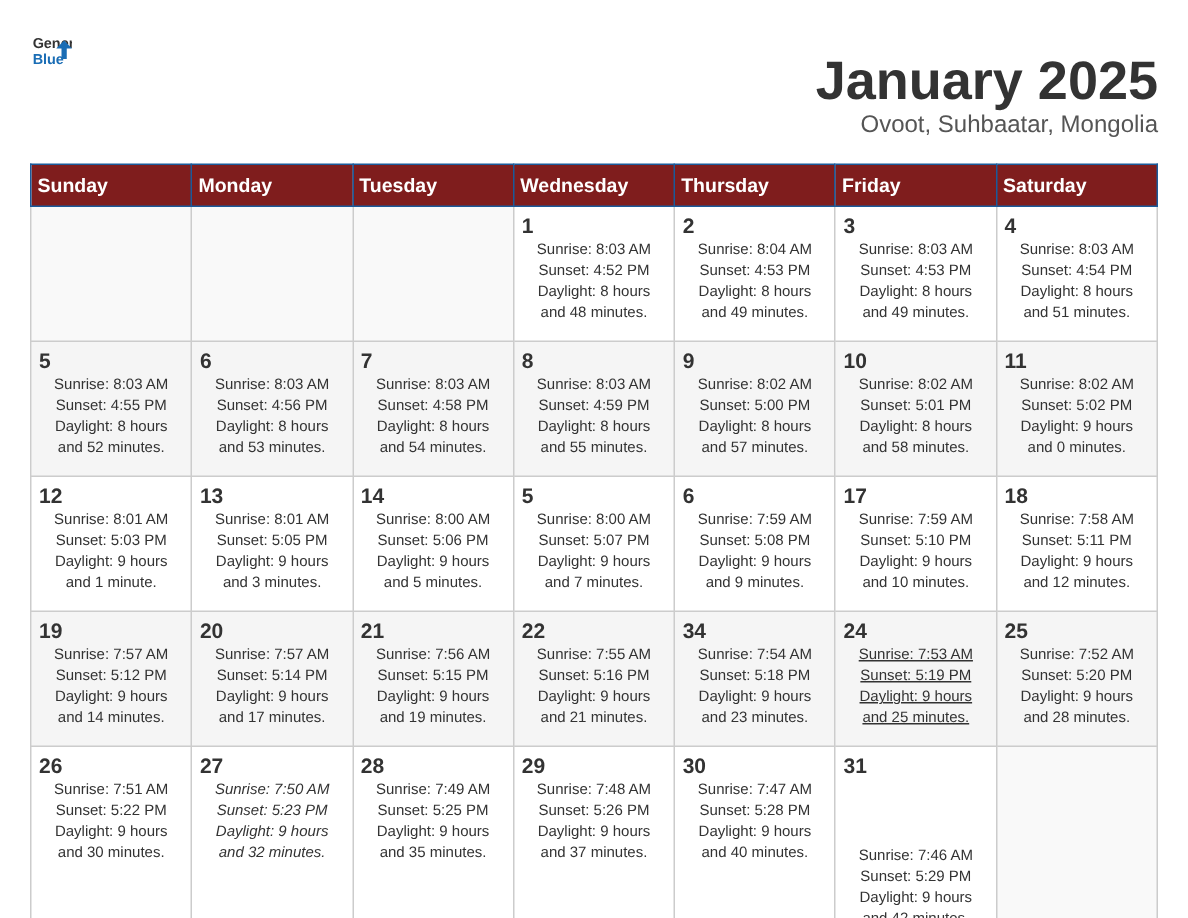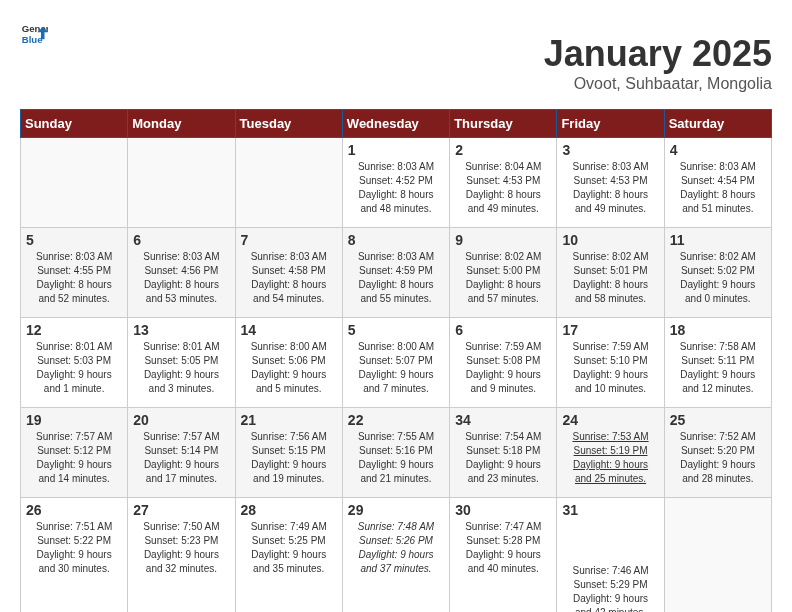--- a/index.html
+++ b/index.html
@@ -298,35 +298,35 @@
       <tr>
         <td>
           <div class="day-number">26</div>
           <div class="day-info" style="white-space: pre-line;">Sunrise: 7:51 AM
 Sunset: 5:22 PM
 Daylight: 9 hours
 and 30 minutes.</div>
         </td>
         <td>
           <div class="day-number">27</div>
-          <div class="day-info" style="white-space: pre-line;">Sunrise: 7:50 AM
+          <div class="day-info" style="white-space: pre-line; font-style: italic;">Sunrise: 7:50 AM
 Sunset: 5:23 PM
 Daylight: 9 hours
 and 32 minutes.</div>
         </td>
         <td>
           <div class="day-number">28</div>
           <div class="day-info" style="white-space: pre-line;">Sunrise: 7:49 AM
 Sunset: 5:25 PM
 Daylight: 9 hours
 and 35 minutes.</div>
         </td>
         <td>
           <div class="day-number">29</div>
-          <div class="day-info" style="white-space: pre-line; font-style: italic;">Sunrise: 7:48 AM
+          <div class="day-info" style="white-space: pre-line;">Sunrise: 7:48 AM
 Sunset: 5:26 PM
 Daylight: 9 hours
 and 37 minutes.</div>
         </td>
         <td>
           <div class="day-number">30</div>
           <div class="day-info" style="white-space: pre-line;">Sunrise: 7:47 AM
 Sunset: 5:28 PM
 Daylight: 9 hours
 and 40 minutes.</div>

